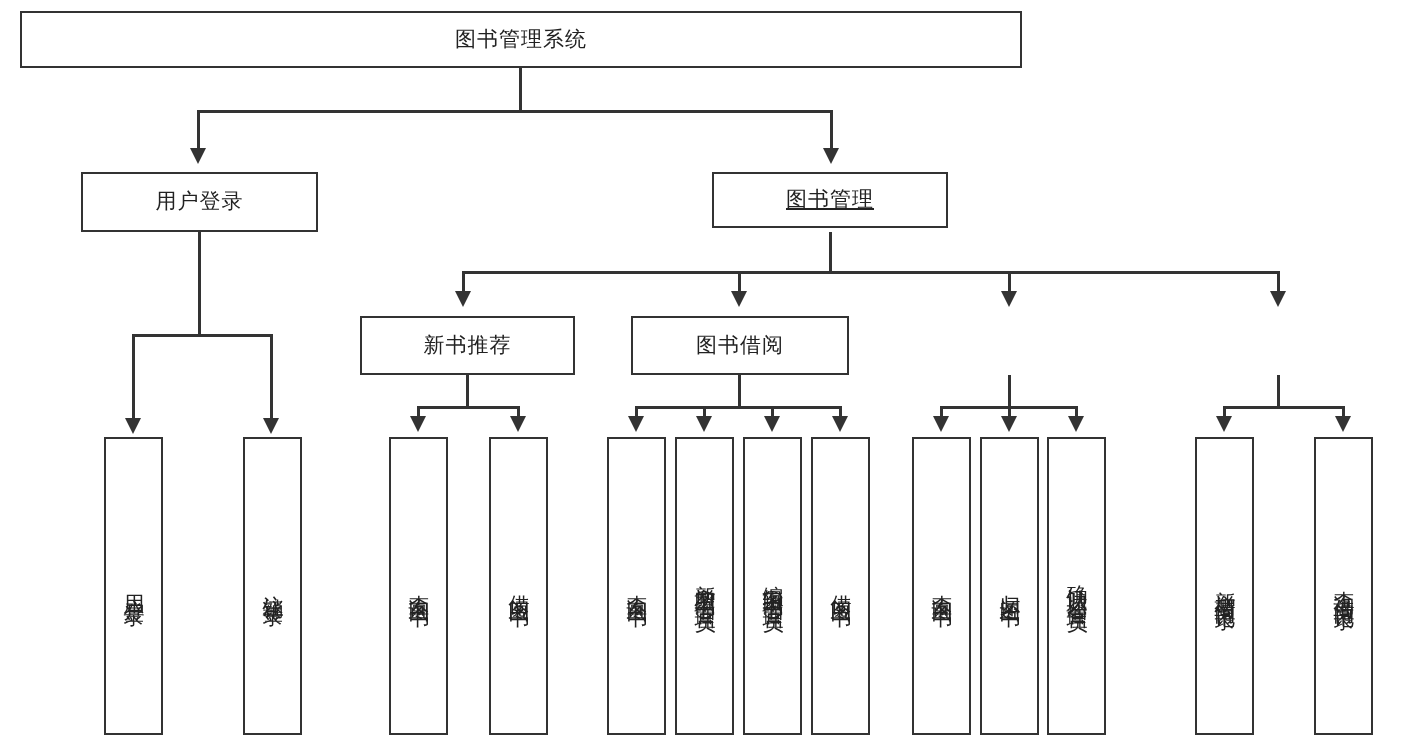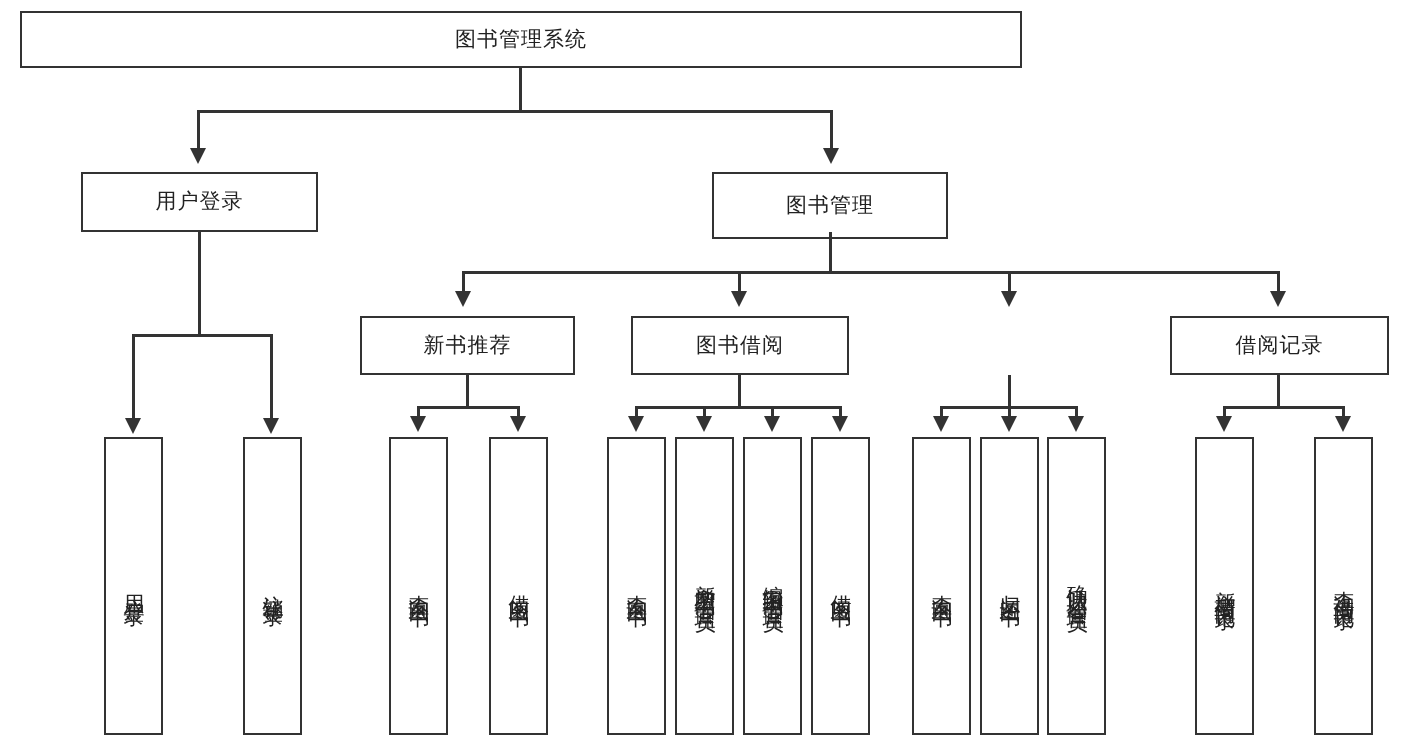--- a/index.html
+++ b/index.html
@@ -85,21 +85,21 @@
 
   <div class="line v" style="left:197px; top:110px; width:3px; height:40px;"></div>
   <div class="arrow" style="left:190px; top:148px;"></div>
 
   <div class="line v" style="left:830px; top:110px; width:3px; height:40px;"></div>
   <div class="arrow" style="left:823px; top:148px;"></div>
 
   <div class="node horiz" style="left:81px; top:172px; width:237px; height:60px;">
     <span>用户登录</span>
   </div>
-  <div class="node horiz" style="left:712px; top:172px; width:236px; height:67px;">
+  <div class="node horiz" style="left:712px; top:172px; width:236px; height:56px;text-decoration:underline;">
     <span>图书管理</span>
   </div>
 
   <div class="line v" style="left:198px; top:232px; width:3px; height:105px;"></div>
   <div class="line h" style="left:132px; top:334px; width:141px; height:3px;"></div>
   <div class="line v" style="left:132px; top:334px; width:3px; height:86px;"></div>
   <div class="arrow" style="left:125px; top:418px;"></div>
   <div class="line v" style="left:270px; top:334px; width:3px; height:86px;"></div>
   <div class="arrow" style="left:263px; top:418px;"></div>
 
@@ -113,23 +113,20 @@
   <div class="arrow" style="left:1001px; top:291px;"></div>
   <div class="line v" style="left:1277px; top:271px; width:3px; height:22px;"></div>
   <div class="arrow" style="left:1270px; top:291px;"></div>
 
   <div class="node horiz" style="left:360px; top:316px; width:215px; height:59px;">
     <span>新书推荐</span>
   </div>
   <div class="node horiz" style="left:631px; top:316px; width:218px; height:59px;">
     <span>图书借阅</span>
   </div>
-  <div class="node horiz" style="left:1170px; top:316px; width:219px; height:59px;">
-    <span>借阅记录</span>
-  </div>
 
   <div class="line v" style="left:466px; top:375px; width:3px; height:34px;"></div>
   <div class="line h" style="left:417px; top:406px; width:103px; height:3px;"></div>
   <div class="line v" style="left:417px; top:406px; width:3px; height:12px;"></div>
   <div class="arrow" style="left:410px; top:416px;"></div>
   <div class="line v" style="left:517px; top:406px; width:3px; height:12px;"></div>
   <div class="arrow" style="left:510px; top:416px;"></div>
 
   <div class="line v" style="left:738px; top:375px; width:3px; height:34px;"></div>
   <div class="line h" style="left:635px; top:406px; width:205px; height:3px;"></div>

